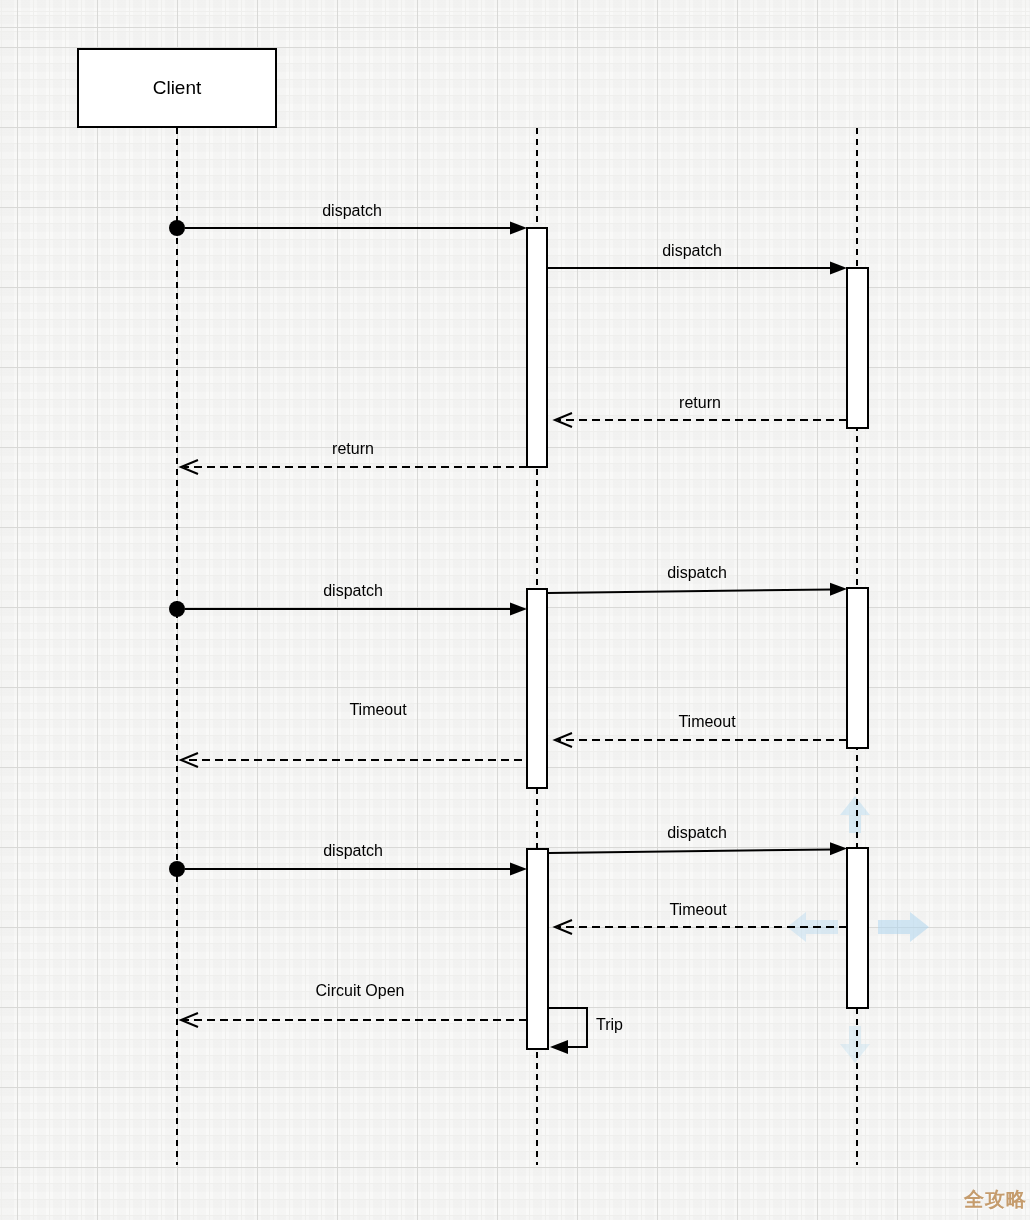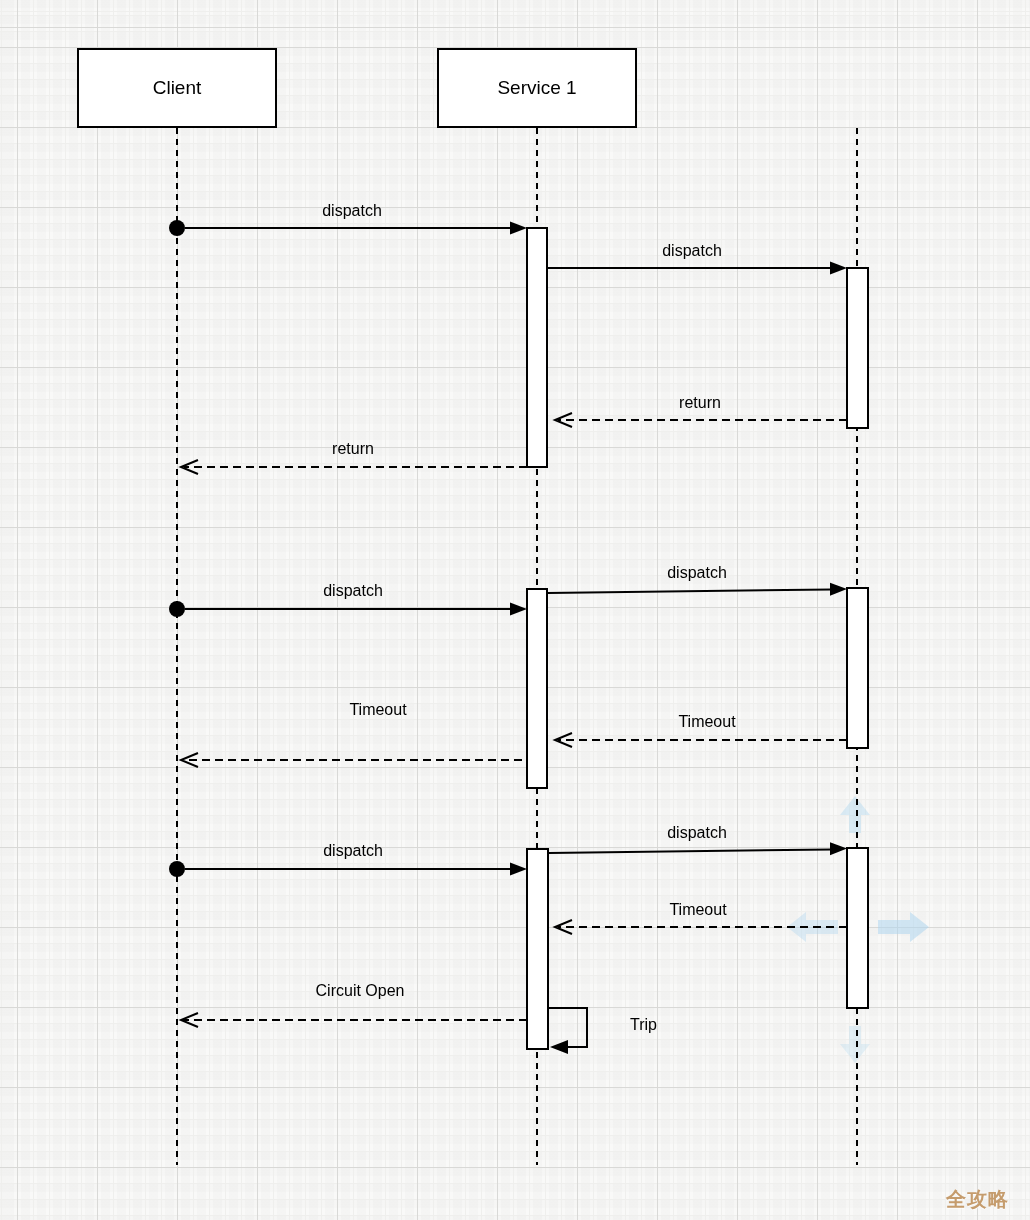--- a/index.html
+++ b/index.html
@@ -24,21 +24,21 @@
     box-sizing:border-box;border:2px solid #000;background:#fff;
     display:flex;align-items:center;justify-content:center;
     font-size:19px;color:#000;
   }
   .msg-label{
     position:absolute;transform:translate(-50%,-50%);
     font-size:16px;color:#000;white-space:nowrap;line-height:1;
   }
   .msg-label--left{transform:translate(0,-50%);}
   #watermark{
-    position:absolute;right:21px;bottom:7px;
+    position:absolute;right:3px;bottom:7px;
     font-size:20px;font-weight:bold;letter-spacing:1px;
     color:#c59c6d;text-shadow:0 1px 1px rgba(255,255,255,0.9);
   }
 </style>
 </head>
 <body>
 
 <div id="canvas">
 
   <svg id="diagram" width="1030" height="1220" viewBox="0 0 1030 1220">
@@ -123,32 +123,29 @@
     <g fill="#000">
       <circle cx="177" cy="228" r="8"></circle>
       <circle cx="177" cy="609" r="8"></circle>
       <circle cx="177" cy="869" r="8"></circle>
     </g>
   </svg>
 
   <div class="actor" style="left:77px;">
     <span>Client</span>
   </div>
-  <div class="actor" style="left:437px;">
-    <span>Service 1</span>
-  </div>
 
   <div class="msg-label" style="left:352px;top:211px;">dispatch</div>
   <div class="msg-label" style="left:692px;top:251px;">dispatch</div>
   <div class="msg-label" style="left:700px;top:403px;">return</div>
   <div class="msg-label" style="left:353px;top:449px;">return</div>
   <div class="msg-label" style="left:353px;top:591px;">dispatch</div>
   <div class="msg-label" style="left:697px;top:573px;">dispatch</div>
   <div class="msg-label" style="left:707px;top:722px;">Timeout</div>
   <div class="msg-label" style="left:378px;top:710px;">Timeout</div>
   <div class="msg-label" style="left:353px;top:851px;">dispatch</div>
   <div class="msg-label" style="left:697px;top:833px;">dispatch</div>
   <div class="msg-label" style="left:698px;top:910px;">Timeout</div>
   <div class="msg-label" style="left:360px;top:991px;text-align:right;">Circuit Open</div>
-  <div class="msg-label msg-label--left" style="left:630px;top:1025px;">Trip</div>
+  <div class="msg-label msg-label--left" style="left:596px;top:1025px;">Trip</div>
 
   <div id="watermark">全攻略</div>
 </div>
 
 </body></html>

